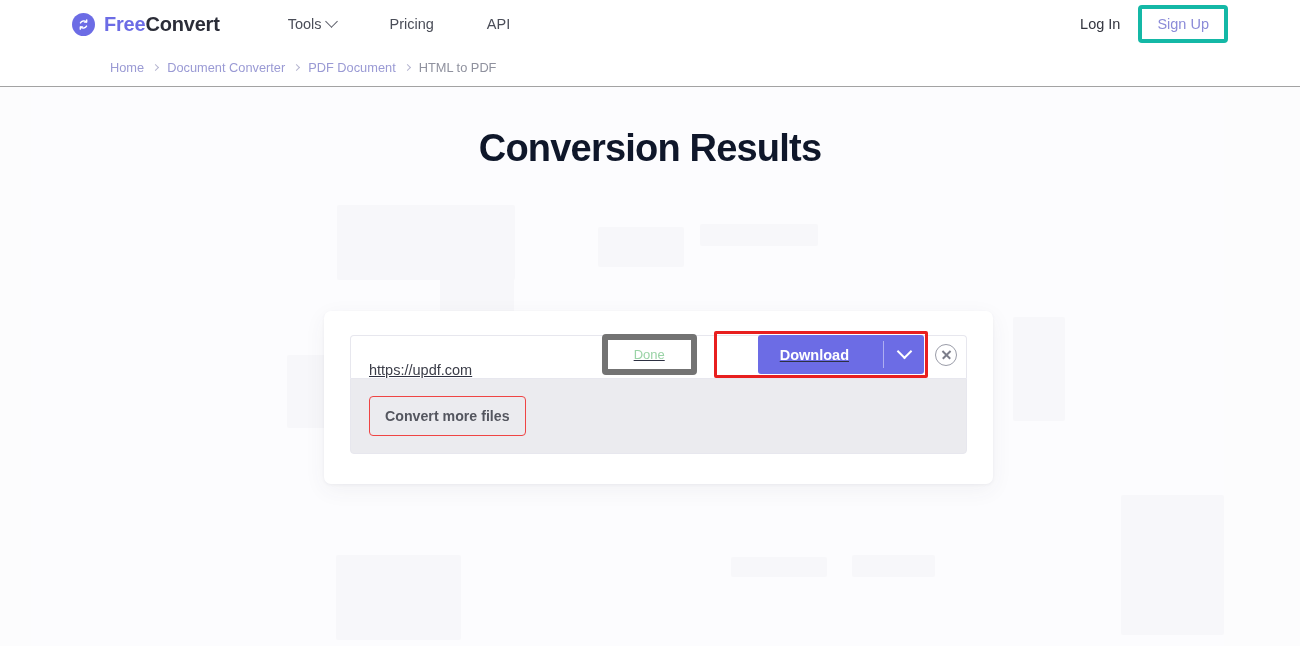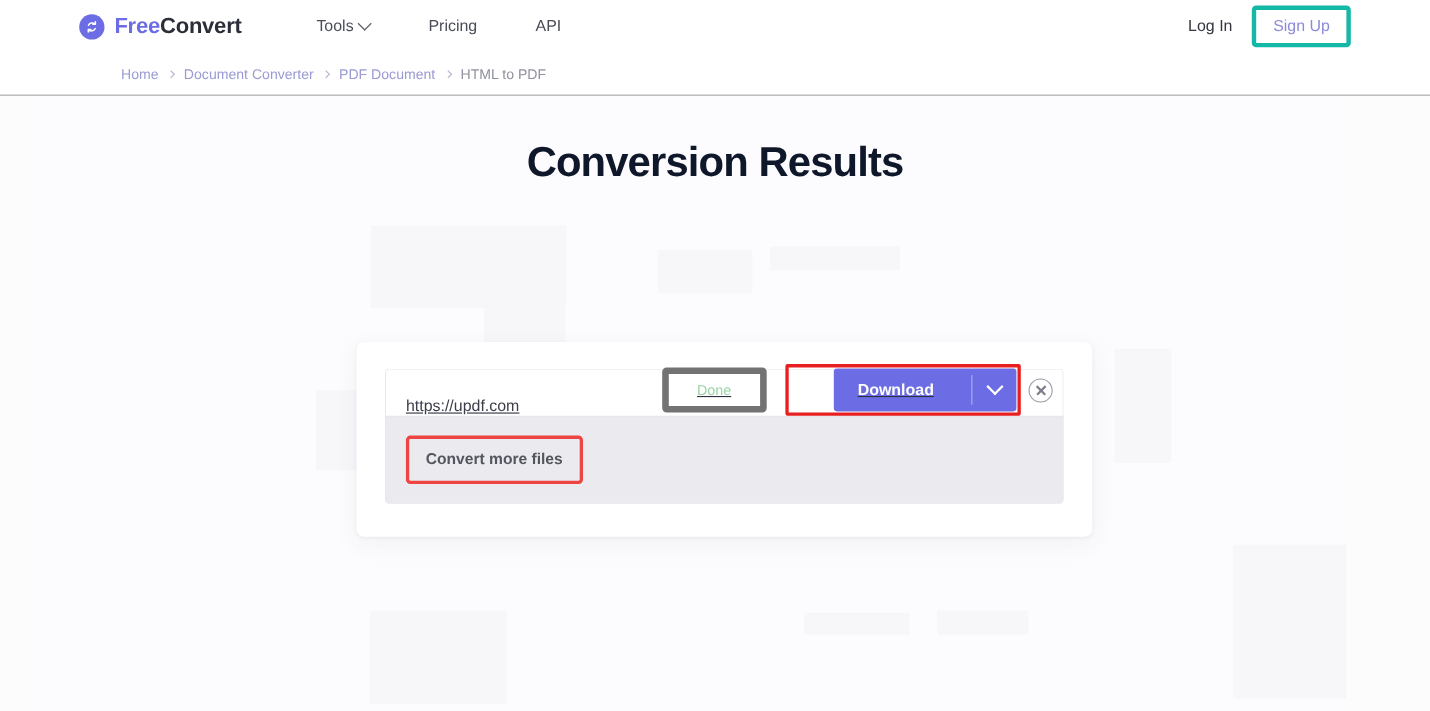--- a/index.html
+++ b/index.html
@@ -293,21 +293,21 @@
     border-top: 1px solid #e7e7ee;
     border-radius: 0 0 4px 4px;
     background: #ebebef;
     padding: 17px 18px;
   }
   .more-btn {
     font-size: 14.2px;
     font-weight: 700;
     color: #54565f;
     background: transparent;
-    border: 3px solid #ef4444;
+    border: 1px solid #ef4444;
     border-radius: 4px;
     padding: 11px 15px;
     cursor: pointer;
     font-family: inherit;
     white-space: nowrap;
   }
 
   .privacy-note {
     margin-top: 15px;
     font-size: 12.6px;

